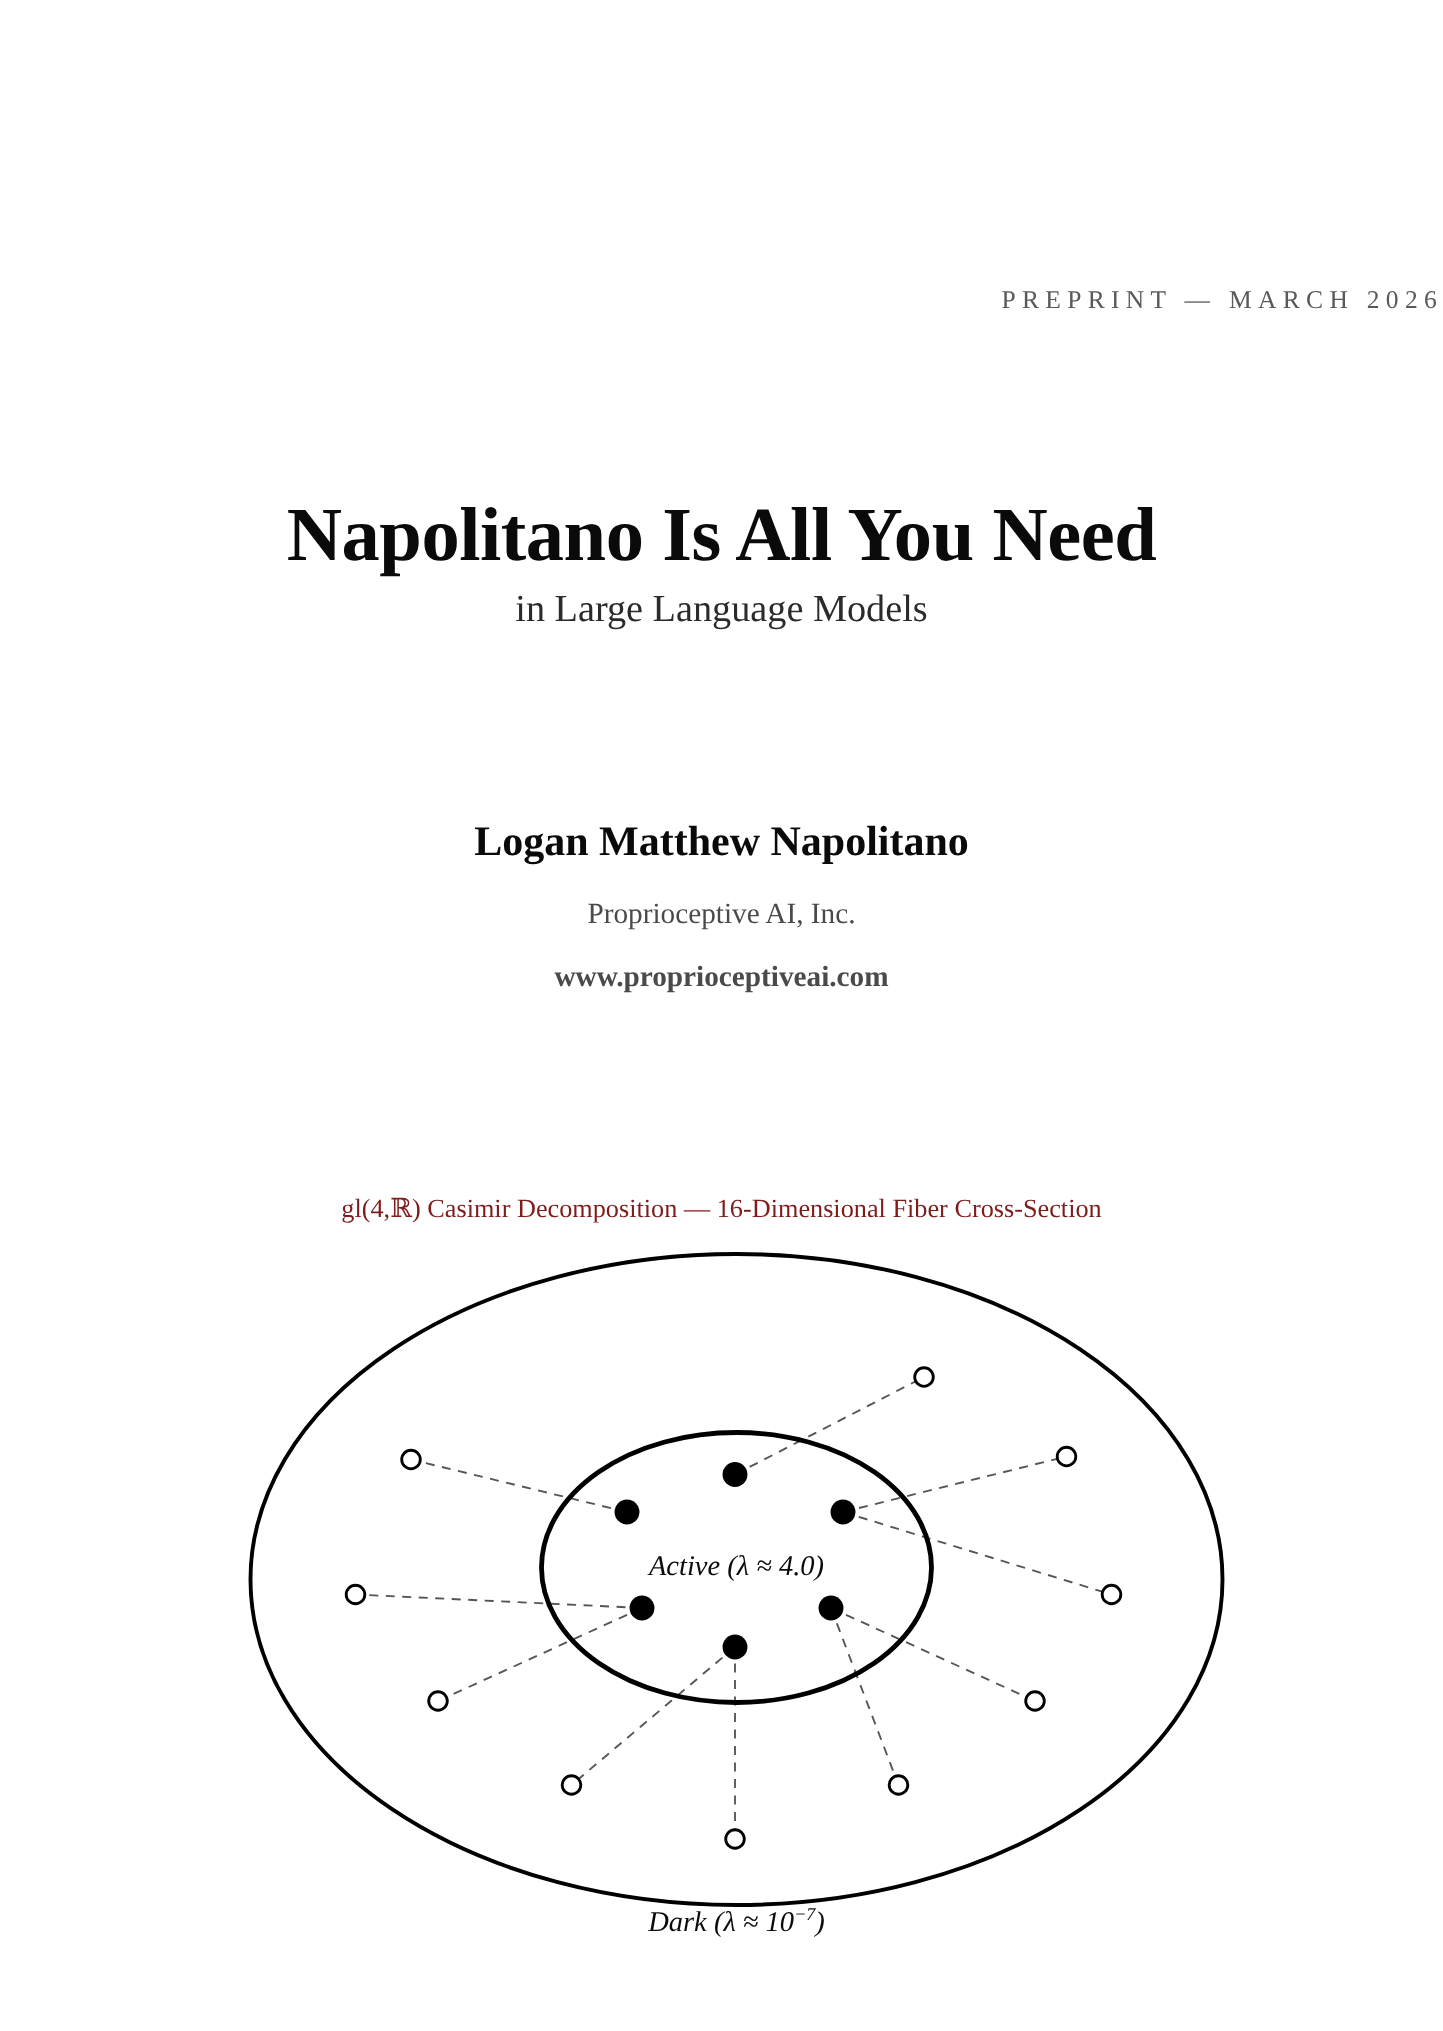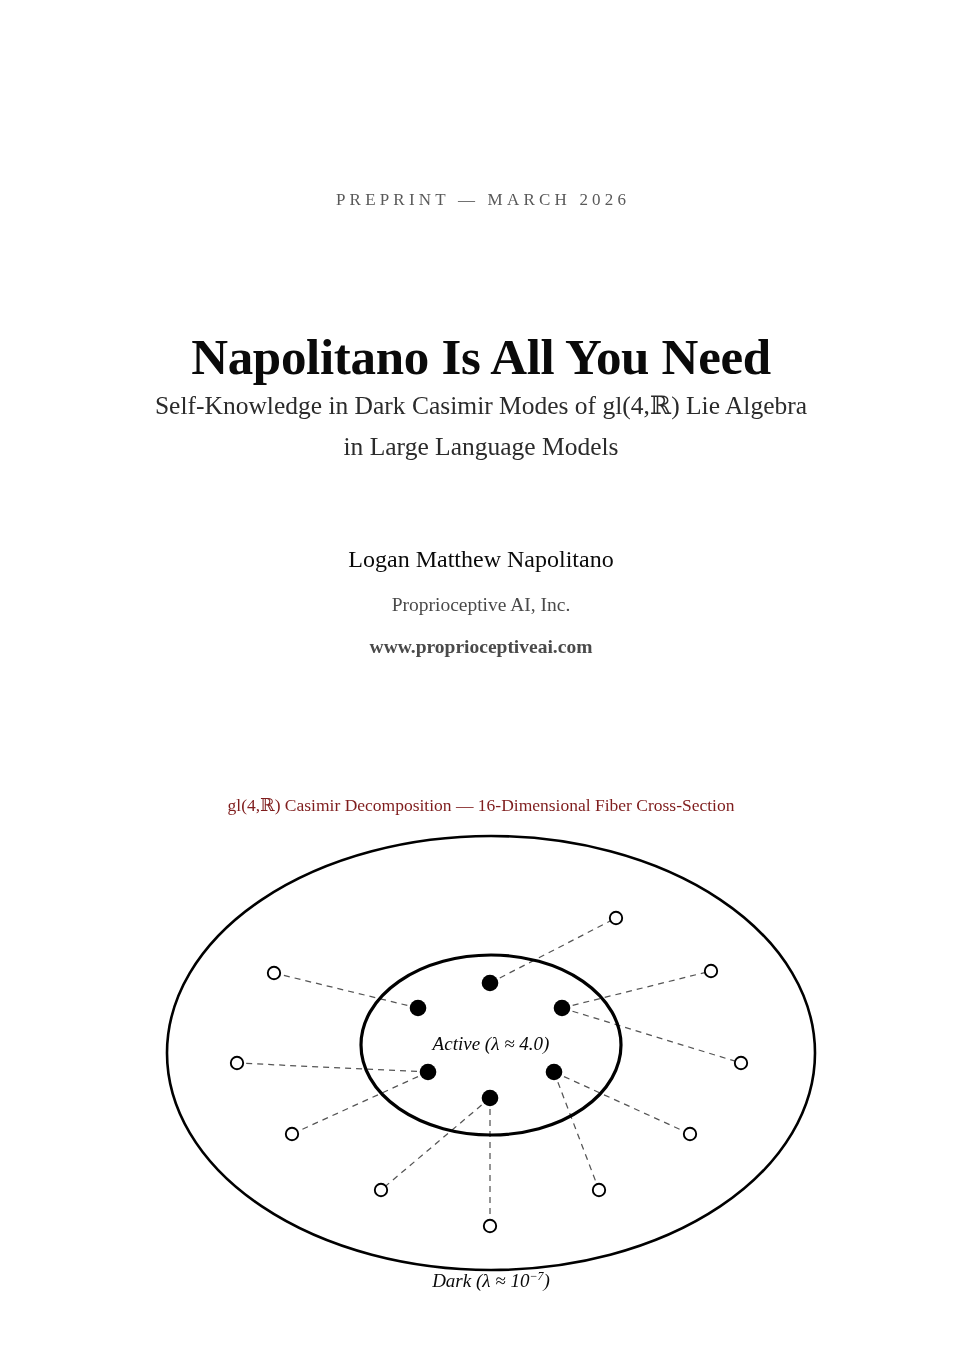--- a/index.html
+++ b/index.html
@@ -21,21 +21,21 @@
     position: relative;
     box-sizing: border-box;
   }
 
   
   .preprint-line {
     position: absolute;
     top: 190px;
     left: 0;
     width: 962px;
-    text-align: center;
+    text-align: right;
     font-size: 17px;
     letter-spacing: 4.2px;
     color: #595959;
     font-family: "Liberation Serif", "DejaVu Serif", serif;
     text-indent: 4.2px;
   }
 
   
   .title {
     position: absolute;
@@ -64,22 +64,22 @@
 
   
   .author-block {
     position: absolute;
     top: 546px;
     left: 0;
     width: 962px;
     text-align: center;
   }
   .author-name {
-    font-size: 24px;
-    font-weight: normal;
+    font-size: 28px;
+    font-weight: bold;
     color: #0a0a0a;
     margin-bottom: 22px;
   }
   .affiliation,
   .email,
   .website {
     font-size: 19.5px;
     color: #4a4a4a;
     line-height: 1.0;
     margin-bottom: 22px;
@@ -119,21 +119,20 @@
 </head>
 <body>
 
 <div class="page">
 
   <div class="preprint-line">PREPRINT — MARCH 2026</div>
 
   <h1 class="title">Napolitano Is All You Need</h1>
 
   <div class="subtitle">
-    <div>Self-Knowledge in Dark Casimir Modes of gl(4,ℝ) Lie Algebra</div>
     <div>in Large Language Models</div>
   </div>
 
   <div class="author-block">
     <div class="author-name">Logan Matthew Napolitano</div>
     <div class="affiliation">Proprioceptive AI, Inc.</div>
     <div class="website">www.proprioceptiveai.com</div>
   </div>
 
   <div class="figure">

